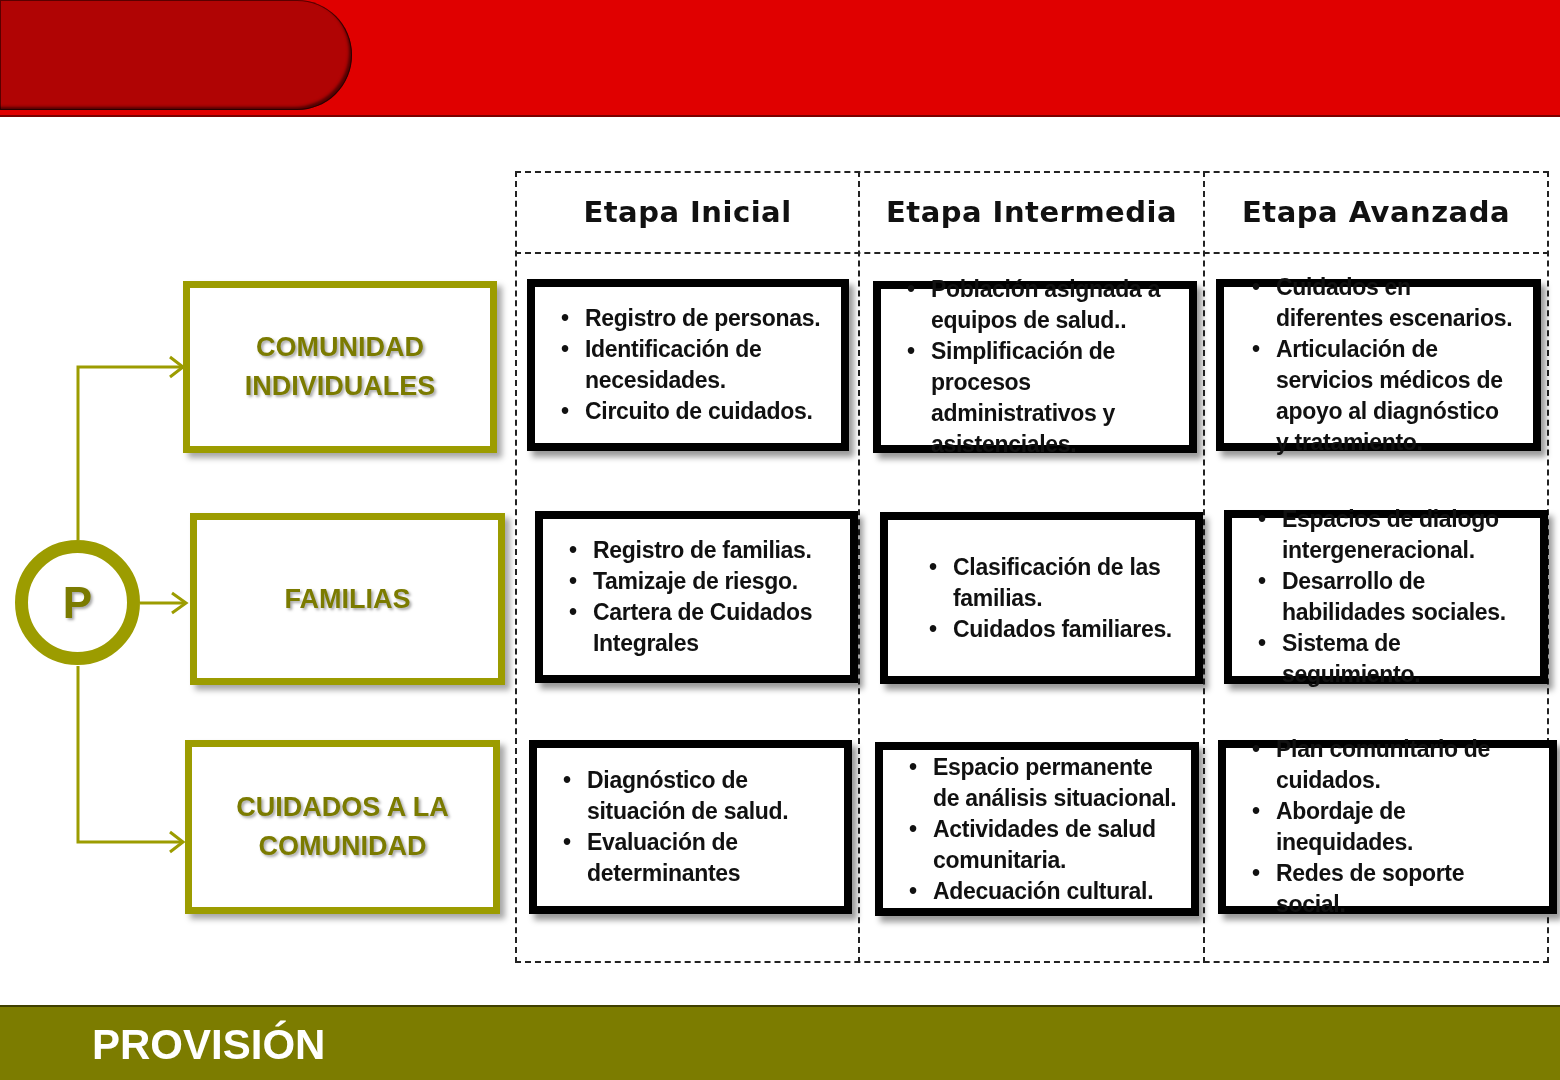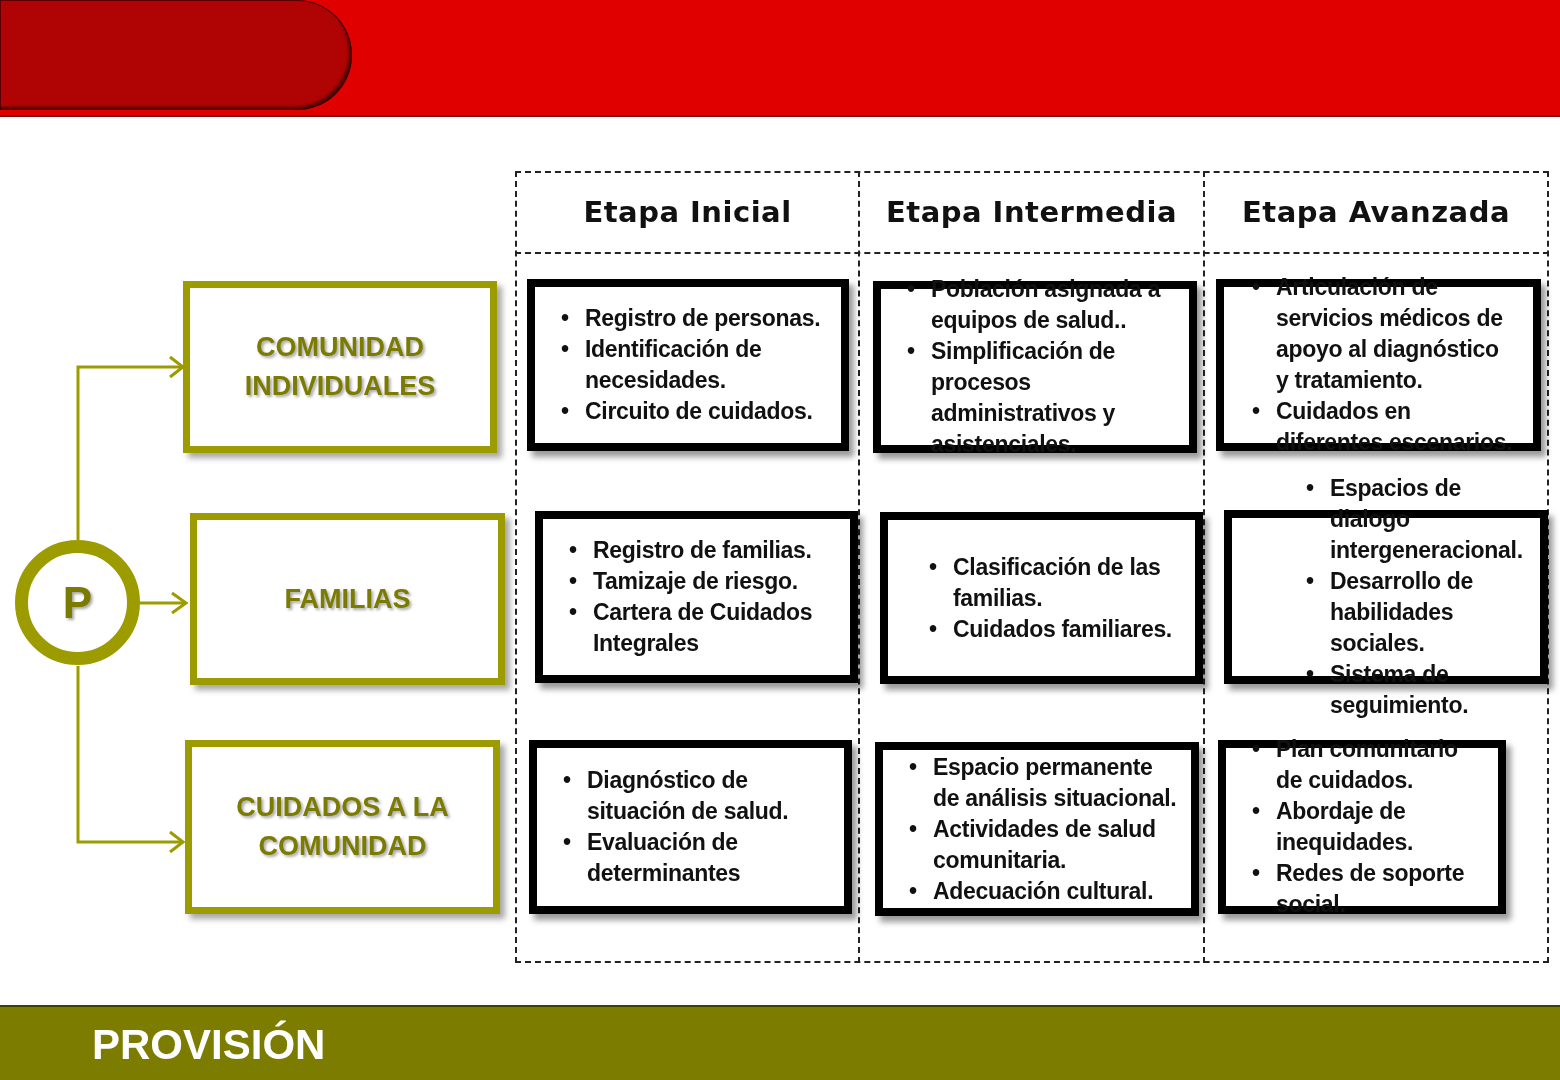--- a/index.html
+++ b/index.html
@@ -79,60 +79,60 @@
   </ul>
 </div>
 <div class="item-box" style="left:873px;top:281px;width:324px;height:172px;">
   <ul>
     <li>Población asignada a equipos de salud..</li>
     <li>Simplificación de procesos administrativos y asistenciales.</li>
   </ul>
 </div>
 <div class="item-box" style="left:1216px;top:279px;width:325px;height:172px;">
   <ul style="padding-left:40px;padding-right:6px;">
+    <li>Cuidados en diferentes escenarios.</li>
     <li>Articulación de servicios médicos de apoyo al diagnóstico y tratamiento.</li>
-    <li>Cuidados en diferentes escenarios.</li>
   </ul>
 </div>
 
 <div class="item-box" style="left:535px;top:511px;width:323px;height:172px;">
   <ul>
     <li>Registro de familias.</li>
     <li>Tamizaje de riesgo.</li>
     <li>Cartera de Cuidados Integrales</li>
   </ul>
 </div>
 <div class="item-box" style="left:880px;top:512px;width:323px;height:172px;padding-left:15px;">
   <ul>
     <li>Clasificación de las familias.</li>
     <li>Cuidados familiares.</li>
   </ul>
 </div>
-<div class="item-box" style="left:1224px;top:510px;width:324px;height:174px;padding-left:48px;">
+<div class="item-box" style="left:1224px;top:510px;width:324px;height:174px;">
   <ul style="padding-right:4px;">
     <li>Espacios de dialogo intergeneracional.</li>
     <li>Desarrollo de habilidades sociales.</li>
     <li>Sistema de seguimiento.</li>
   </ul>
 </div>
 
 <div class="item-box" style="left:529px;top:740px;width:323px;height:174px;">
   <ul>
     <li>Diagnóstico de situación de salud.</li>
     <li>Evaluación de determinantes</li>
   </ul>
 </div>
 <div class="item-box" style="left:875px;top:742px;width:324px;height:174px;">
   <ul>
     <li>Espacio permanente de análisis situacional.</li>
     <li>Actividades de salud comunitaria.</li>
     <li>Adecuación cultural.</li>
   </ul>
 </div>
-<div class="item-box" style="left:1218px;top:740px;width:288px;height:174px;">
+<div class="item-box" style="left:1218px;top:740px;width:339px;height:174px;">
   <ul>
     <li>Plan comunitario de cuidados.</li>
     <li>Abordaje de inequidades.</li>
     <li>Redes de soporte social.</li>
   </ul>
 </div>
 
 <div class="footer">
   <div class="footer-title">PROVISIÓN</div>
 </div>

